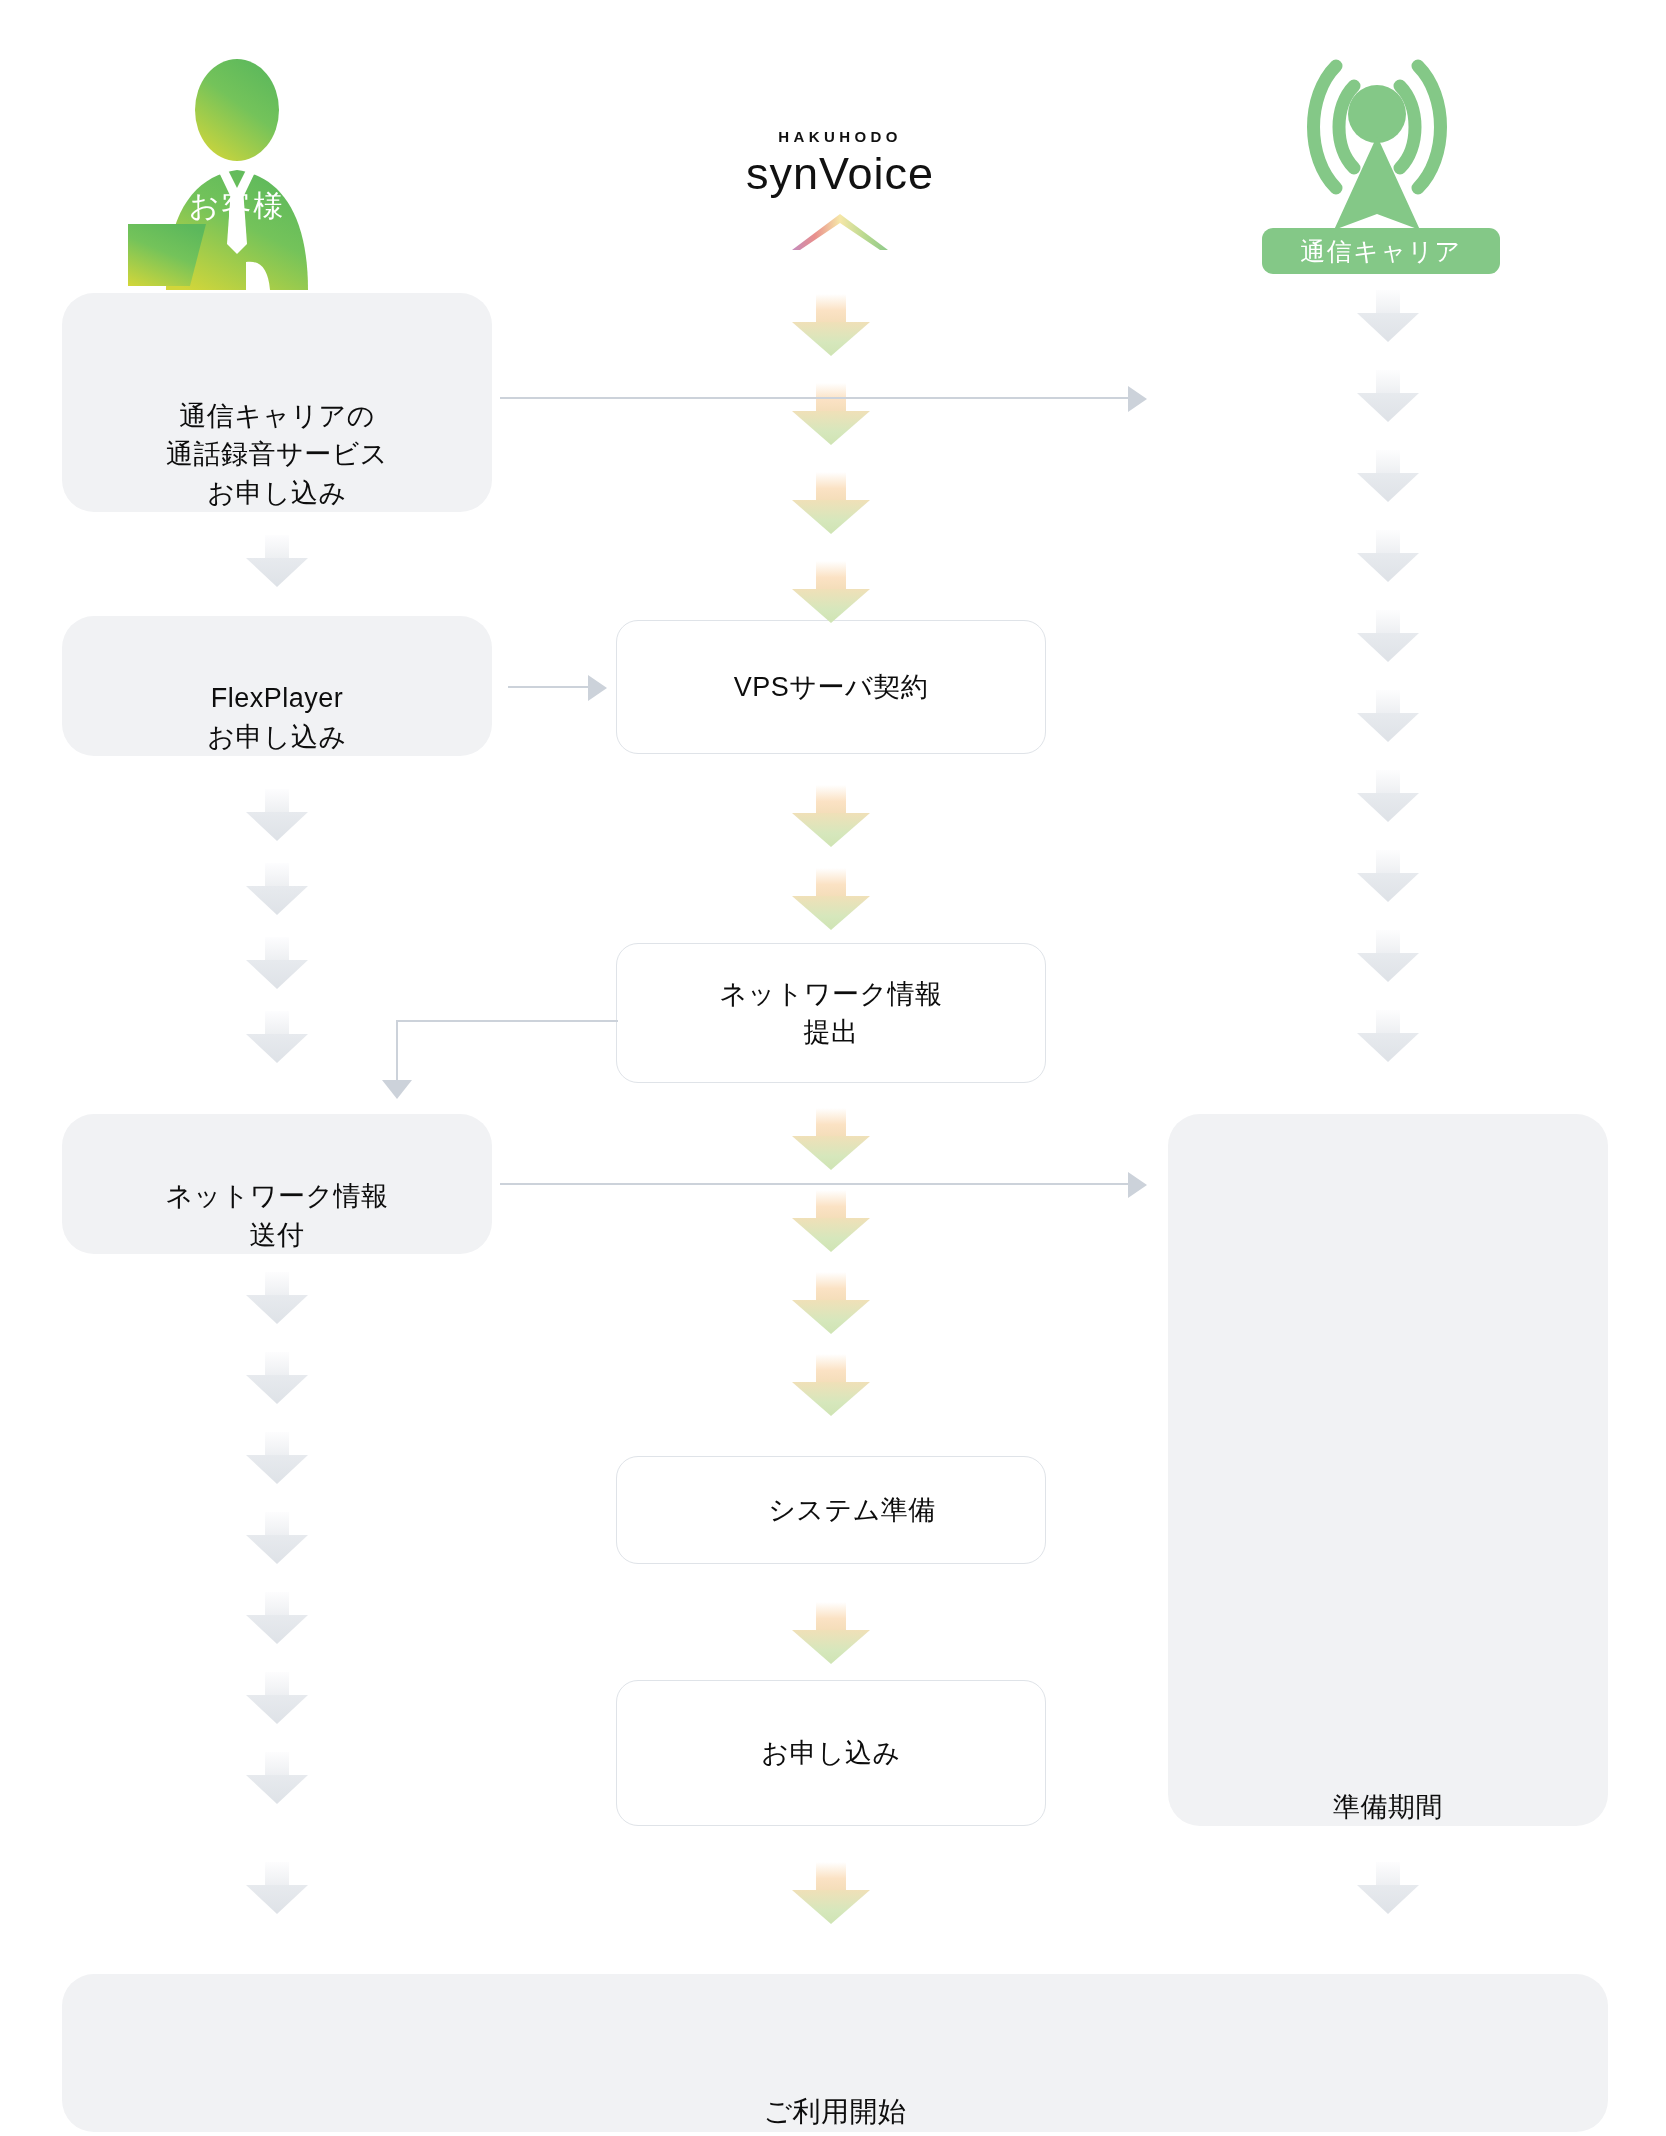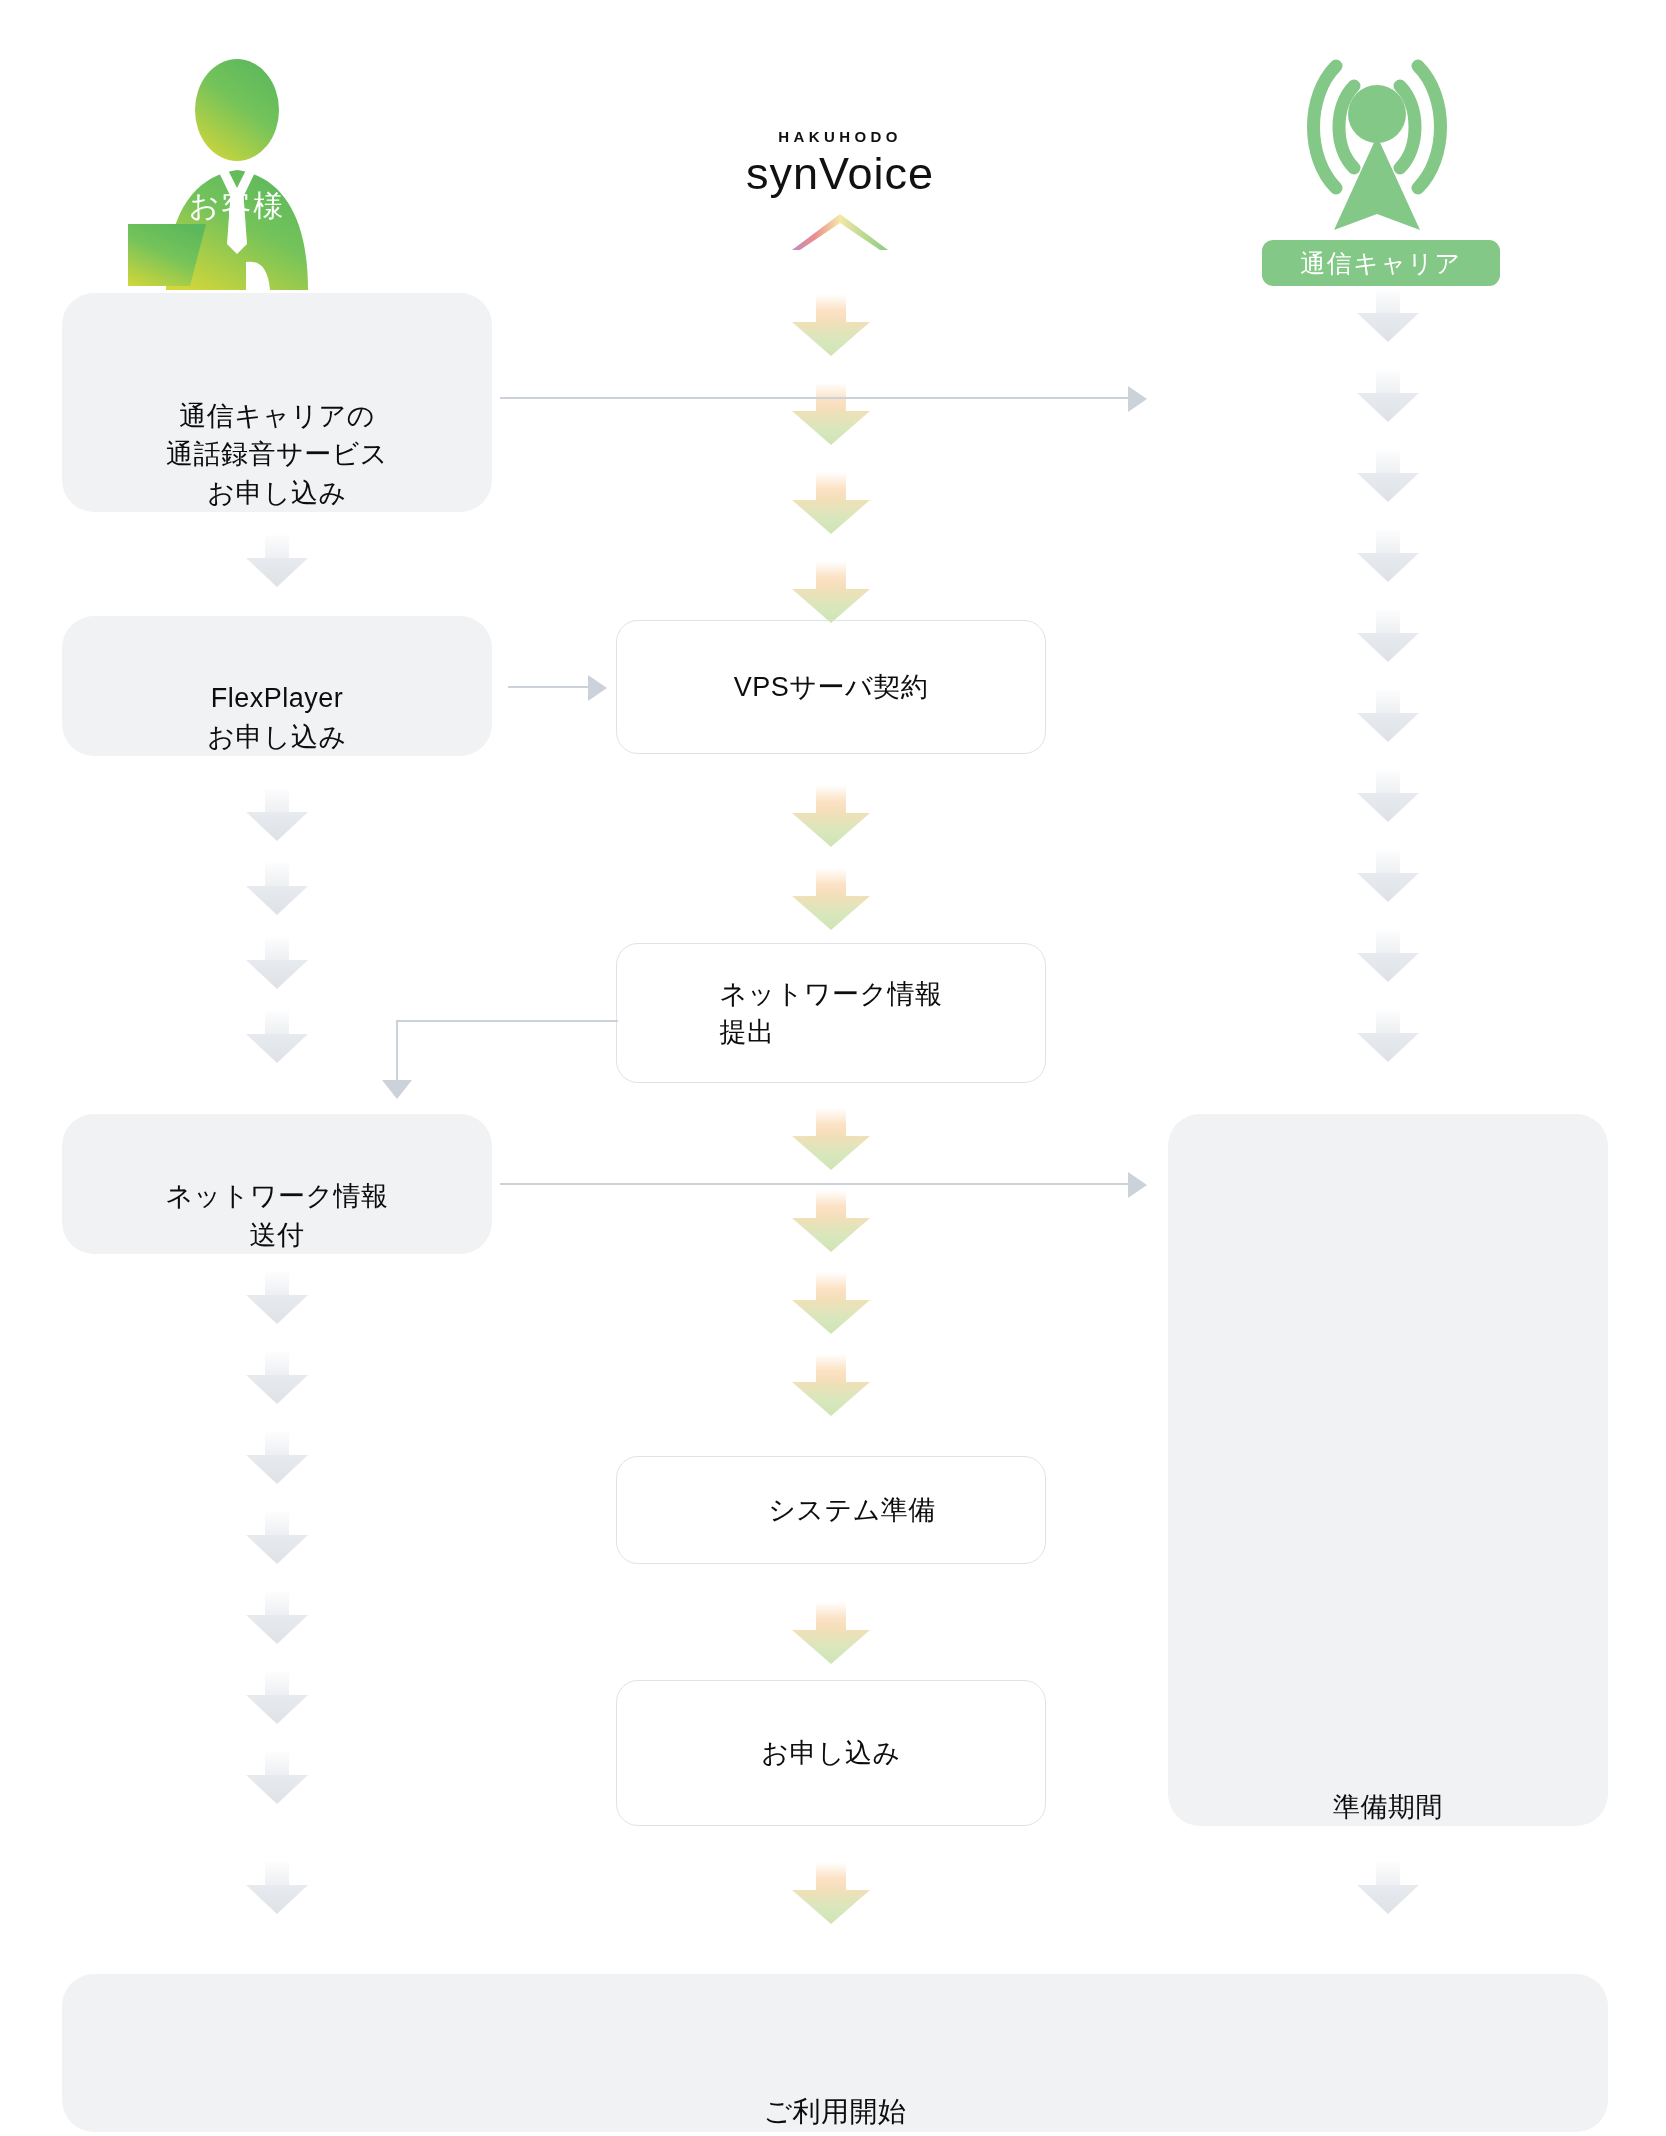--- a/index.html
+++ b/index.html
@@ -29,21 +29,21 @@
 
   
   .whitebox {
     position: absolute;
     background: #ffffff;
     border: 1.6px solid #dfe3e8;
     border-radius: 22px;
     display: flex;
     align-items: center;
     justify-content: center;
-    text-align: left;
+    text-align: center;
     color: #0d0d0d;
     font-size: 27px;
     line-height: 1.42;
     letter-spacing: .5px;
   }
 
   
   .garrow {
     position: absolute;
     width: 78px;
@@ -127,21 +127,20 @@
     position: absolute;
     left: 1262px; top: 228px;
     width: 238px; height: 46px;
     background: #84c887;
     border-radius: 11px;
     display: flex; align-items: center; justify-content: center;
     color: #ffffff;
     font-size: 25px;
     letter-spacing: 1.5px;
     z-index: 5;
-    margin-top: 12px;
   }
 
   
   .logo { position: absolute; left: 690px; top: 128px; width: 300px; height: 112px; }
   .logo-top {
     position: absolute; left: 0; top: 0; width: 300px;
     text-align: center;
     font-size: 15px;
     letter-spacing: 4.4px;
     color: #111111;

